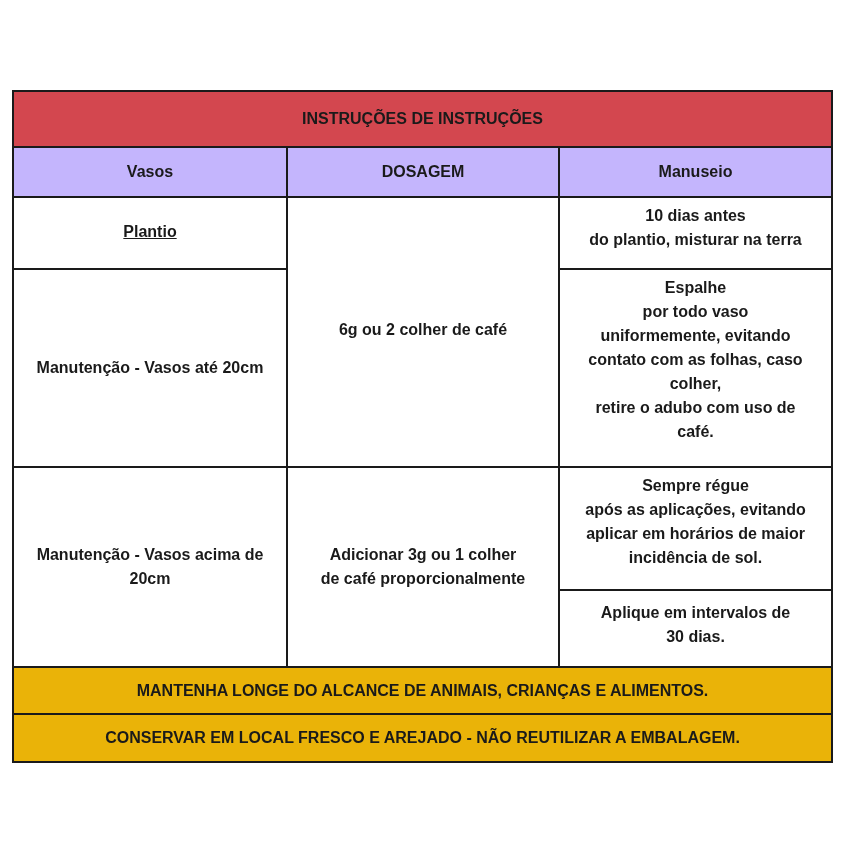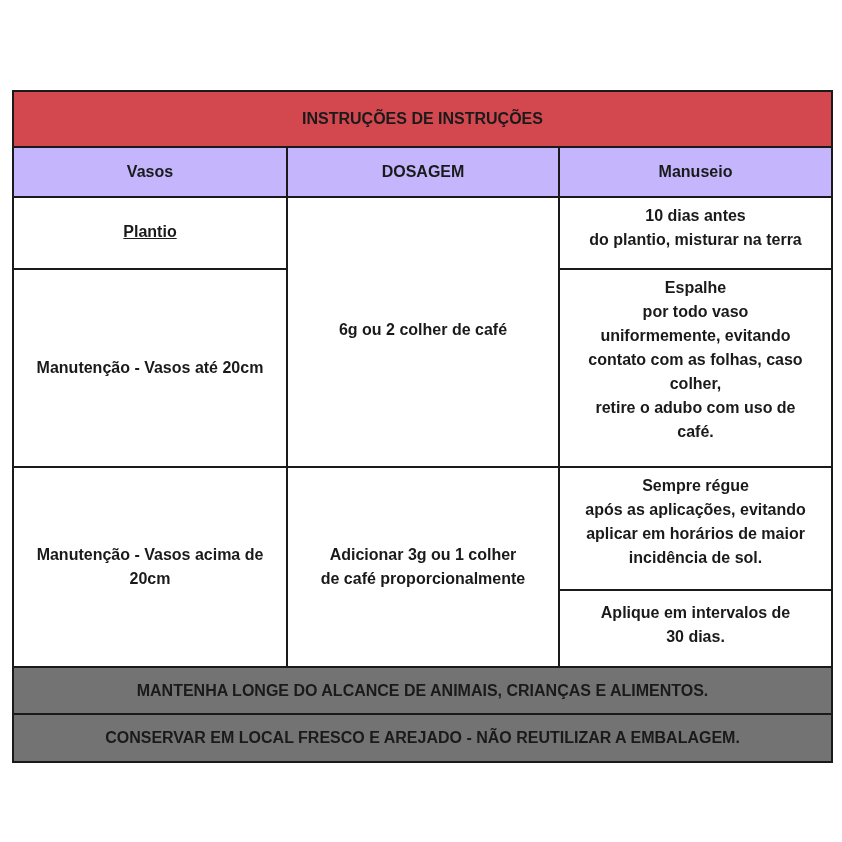--- a/index.html
+++ b/index.html
@@ -9,21 +9,21 @@
     position: absolute; left: 12px; top: 90px; width: 819px; height: 673px;
     border-collapse: collapse; table-layout: fixed;
     border: 2px solid #1a1a1a;
   }
   table.instr td, table.instr th {
     border: 2px solid #1a1a1a; text-align: center; vertical-align: middle;
     font-weight: bold; color: #1a1a1a; padding: 0 6px; font-size: 16px; line-height: 24px;
   }
   .title-row th { background: #d3474f; color: #ffffff; font-size: 21px; height: 52px; }
   .head-row th { background: #c4b5fd; color: #ffffff; font-size: 19px; height: 47px; }
-  .footer-row td { background: #737373; color: #ffffff; font-size: 16px; height: 44px; }
+  .footer-row td { background: #eab308; color: #ffffff; font-size: 16px; height: 44px; }
   .r1 { height: 69px; }
   .r2 { height: 192px; }
   .r3 { height: 119px; }
   .r4 { height: 74px; }
   .top-align { vertical-align: top !important; padding-top: 6px !important; }
   .dose-1 { vertical-align: top !important; padding-top: 120px !important; margin-top: 41px; }
   .line { display: block; }
 </style>
 </head>
 <body>

